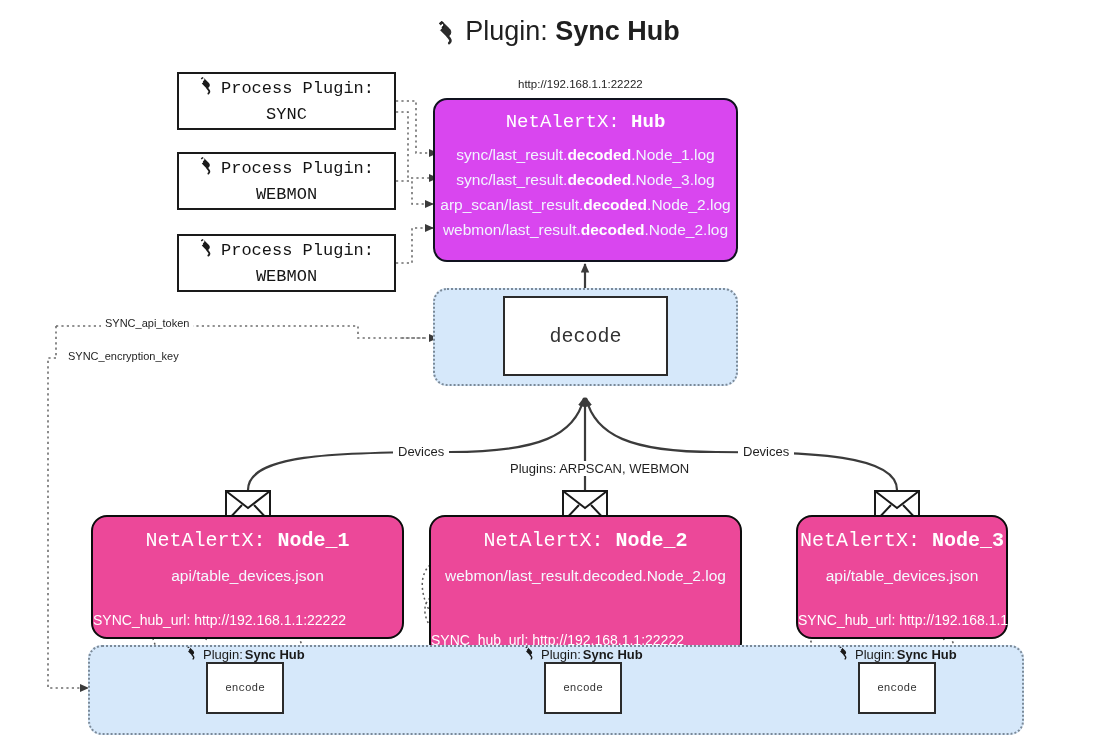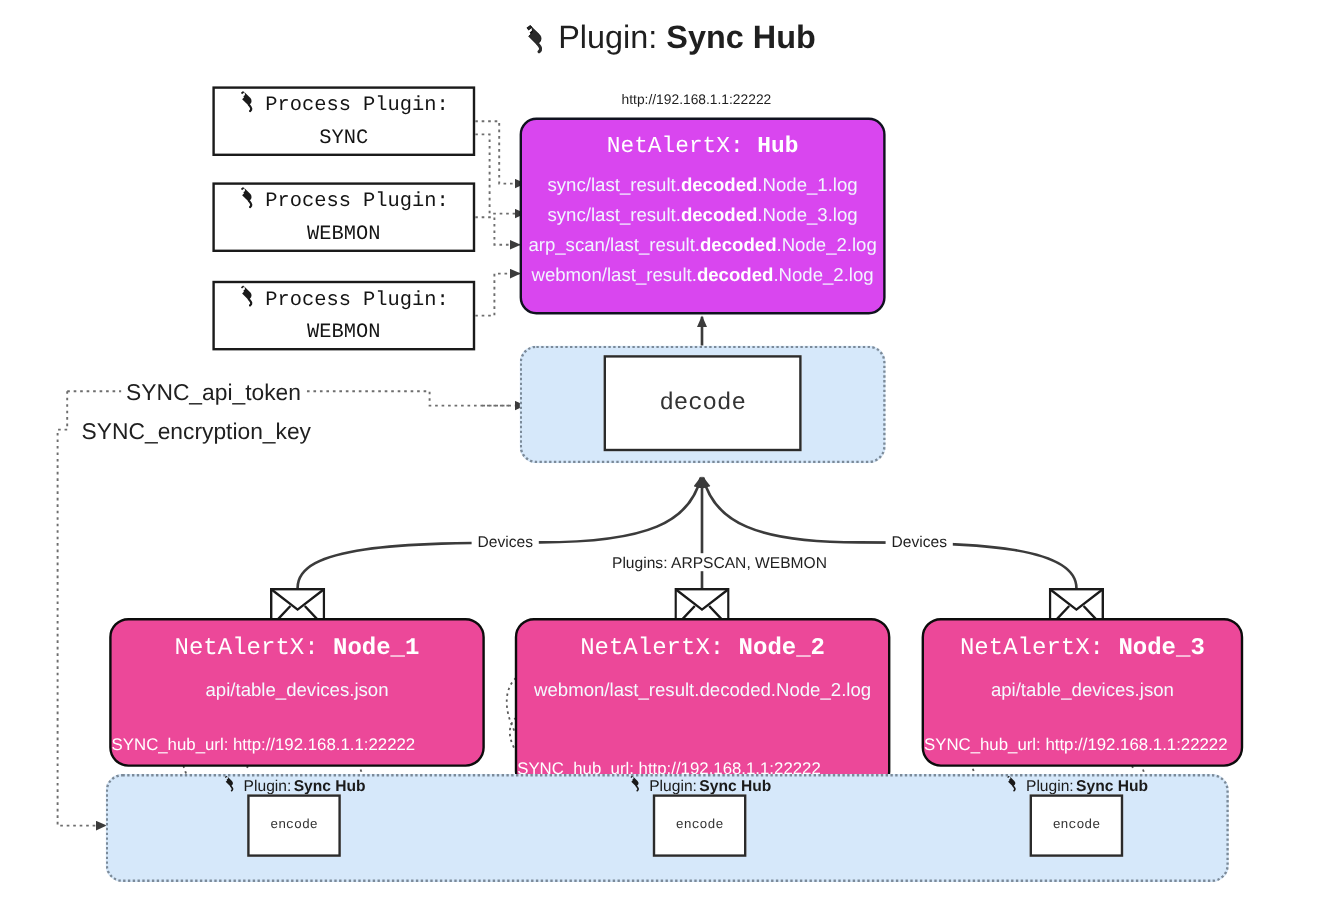--- a/index.html
+++ b/index.html
@@ -182,21 +182,21 @@
     font-size: 13px;
     color: #1f1f1f;
     background: #ffffff;
     padding: 0 5px;
     white-space: nowrap;
   }
 
   
   .path-label {
     position: absolute;
-    font-size: 19px;
+    font-size: 11px;
     color: #1f1f1f;
     background: #ffffff;
     padding: 0 4px;
     white-space: nowrap;
   }
 
   
   .envelope {
     position: absolute;
   }
@@ -396,21 +396,21 @@
   <div class="abs node-box" style="left:429px; top:515px; width:313px; height:144px;">
     <div class="node-title">
       <span>NetAlertX: </span><b>Node_2</b>
     </div>
     <div class="node-lines">
       <div class="node-line">webmon/last_result.decoded.Node_2.log</div>
     </div>
     <div class="node-foot">SYNC_hub_url: http://192.168.1.1:22222</div>
   </div>
 
-  <div class="abs node-box" style="left:768px; top:515px; width:268px; height:124px;">
+  <div class="abs node-box" style="left:796px; top:515px; width:212px; height:124px;">
     <div class="node-title">
       <span>NetAlertX: </span><b>Node_3</b>
     </div>
     <div class="node-lines">
       <div class="node-line">api/table_devices.json</div>
     </div>
     <div class="node-foot">SYNC_hub_url: http://192.168.1.1:22222</div>
   </div>
 
   <div class="abs lane" style="left:88px; top:645px; width:936px; height:90px;"></div>

